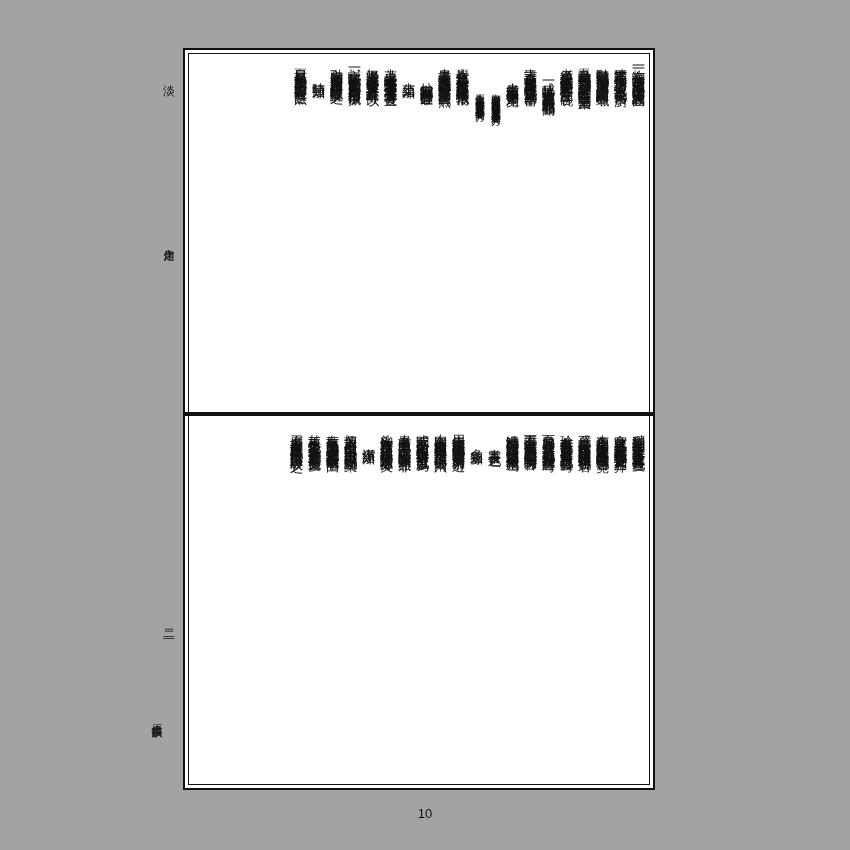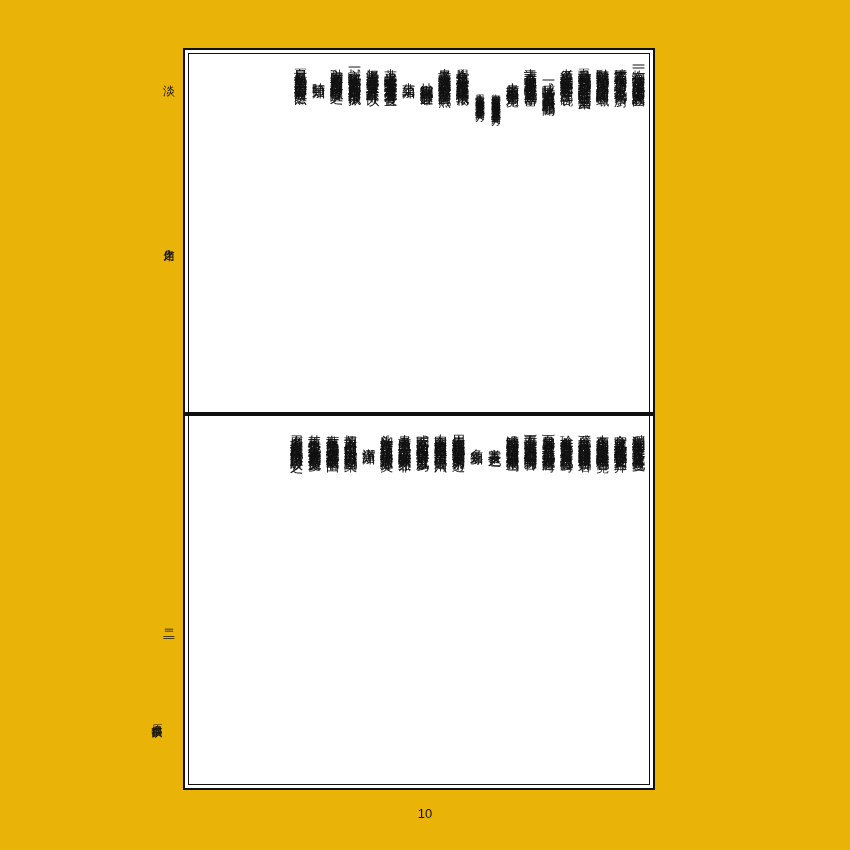--- a/index.html
+++ b/index.html
@@ -13,21 +13,21 @@
     position: relative;
     font-family: "DejaVu Sans", sans-serif;
     overflow: hidden;
   }
 
   #page {
     position: absolute;
     left: 0; top: 0;
     width: 850px;
     height: 850px;
-    background: #eab308;
+    background: #a3a3a3;
   }
 
   
   .leaf {
     position: absolute;
     left: 183px;
     top: 48px;
     width: 472px;
     height: 742px;
     border: 2px solid #111;

